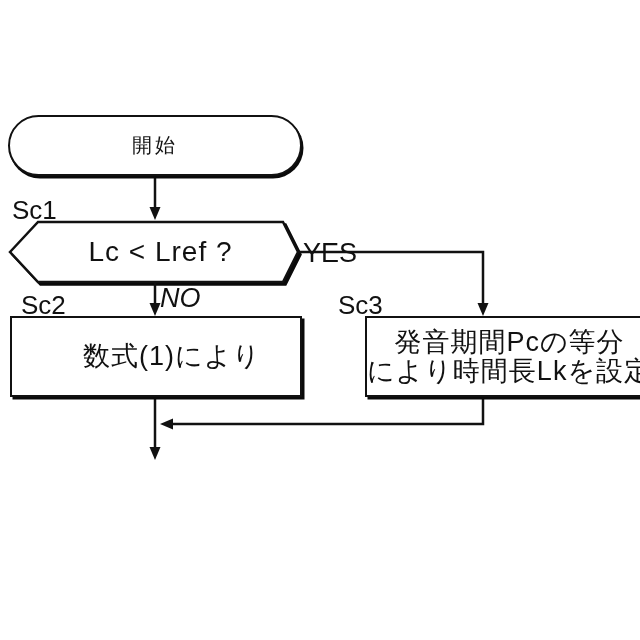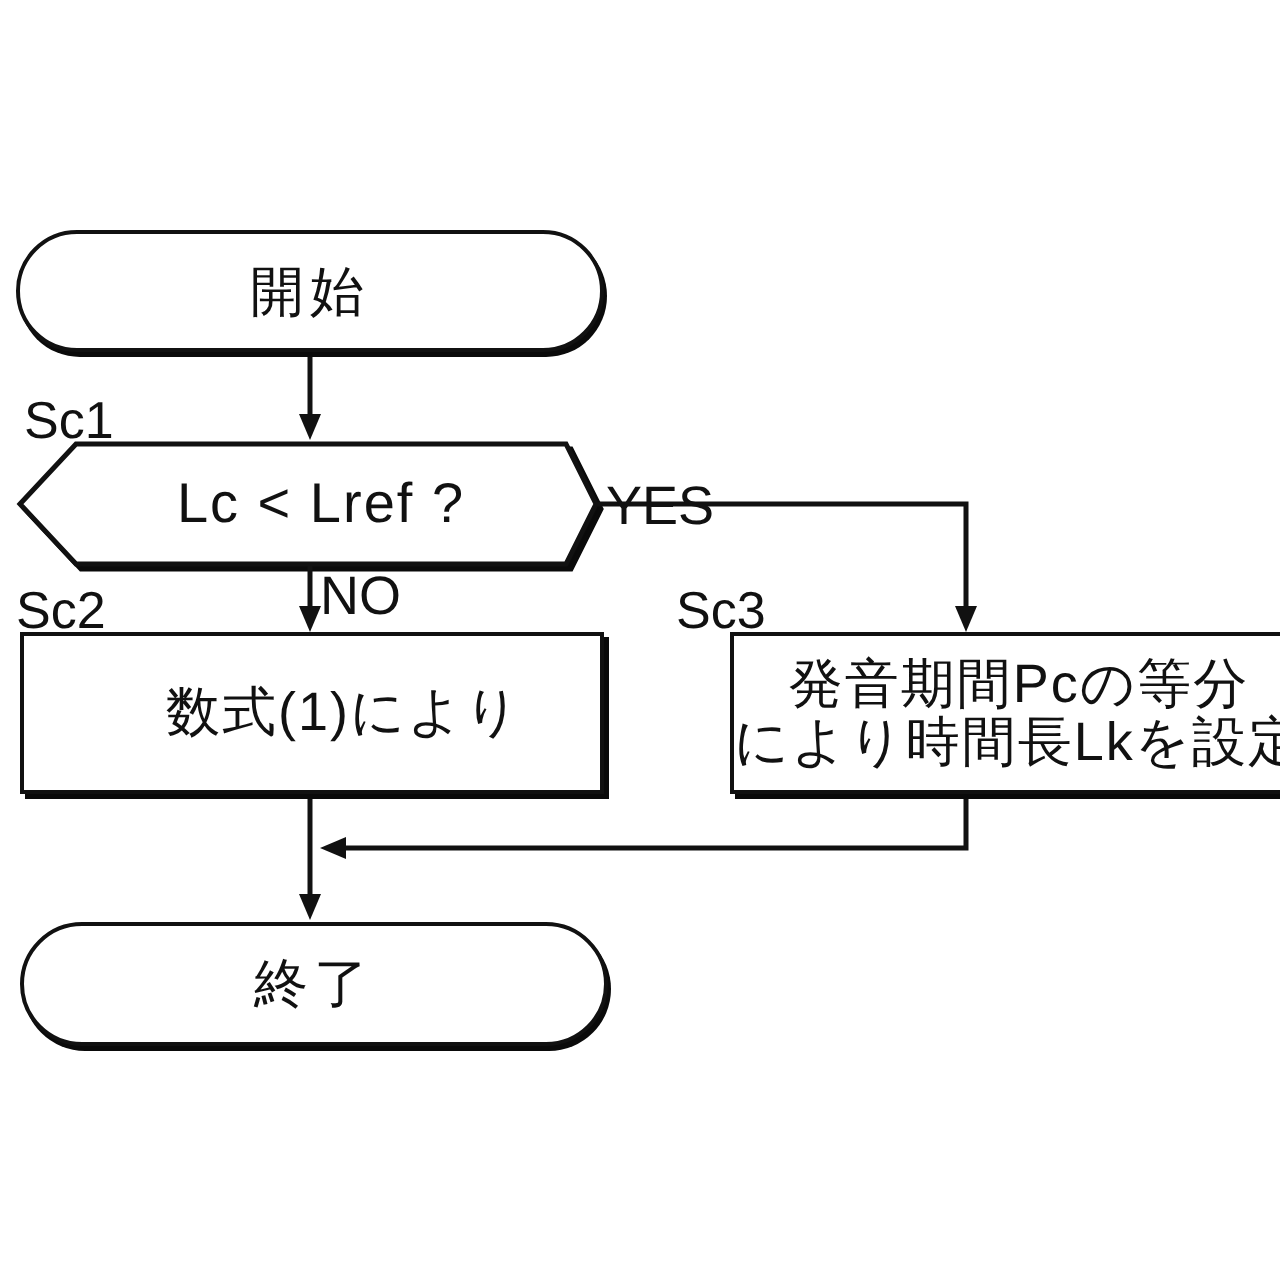--- a/index.html
+++ b/index.html
@@ -29,21 +29,21 @@
     background: #ffffff;
     border: 2.5px solid #111111;
     display: flex;
     align-items: center;
     justify-content: center;
     text-align: center;
   }
   .terminal {
     border-radius: 31px;
     box-shadow: 1.5px 2.5px 0 0 #0a0a0a;
-    font-size: 27px;
+    font-size: 20px;
     letter-spacing: 3px;
   }
   .process {
     box-shadow: 2.5px 2.5px 0 0 #0a0a0a;
     flex-direction: column;
     font-size: 27px;
     line-height: 29px;
     letter-spacing: 1px;
     white-space: nowrap;
   }
@@ -128,32 +128,29 @@
 
   <div class="node terminal" style="left:8px; top:115px; width:294px; height:61px;">
     <span>開始</span>
   </div>
 
   <div class="step-id" style="left:12px; top:197px;">Sc1</div>
 
   <div class="hex-label" style="left:38px; top:223px; width:245px; height:58px;">Lc &lt; Lref ?</div>
 
   <div class="branch-label" style="left:303px; top:220px;margin-top:21px;">YES</div>
-  <div class="branch-label" style="left:160px; top:286px;">NO</div>
+  <div class="branch-label" style="left:160px; top:286px;font-style:italic;">NO</div>
 
-  <div class="step-id" style="left:8px; top:292px;">Sc2</div>
+  <div class="step-id" style="left:21px; top:292px;">Sc2</div>
 
   <div class="node process" style="left:10px; top:316px; width:292px; height:81px;padding-left:32px;">
     <div>数式(1)により</div>
   </div>
 
   <div class="step-id" style="left:338px; top:292px;text-align:right;">Sc3</div>
 
   <div class="node process" style="left:338px; top:316px; width:289px; height:81px;margin-left:27px;">
     <div>発音期間Pcの等分</div>
     <div>により時間長Lkを設定</div>
   </div>
 
-  <div class="node terminal" style="left:10px; top:461px; width:294px; height:62px;">
-    <span>終了</span>
-  </div>
 
 </div>
 
 </body></html>

